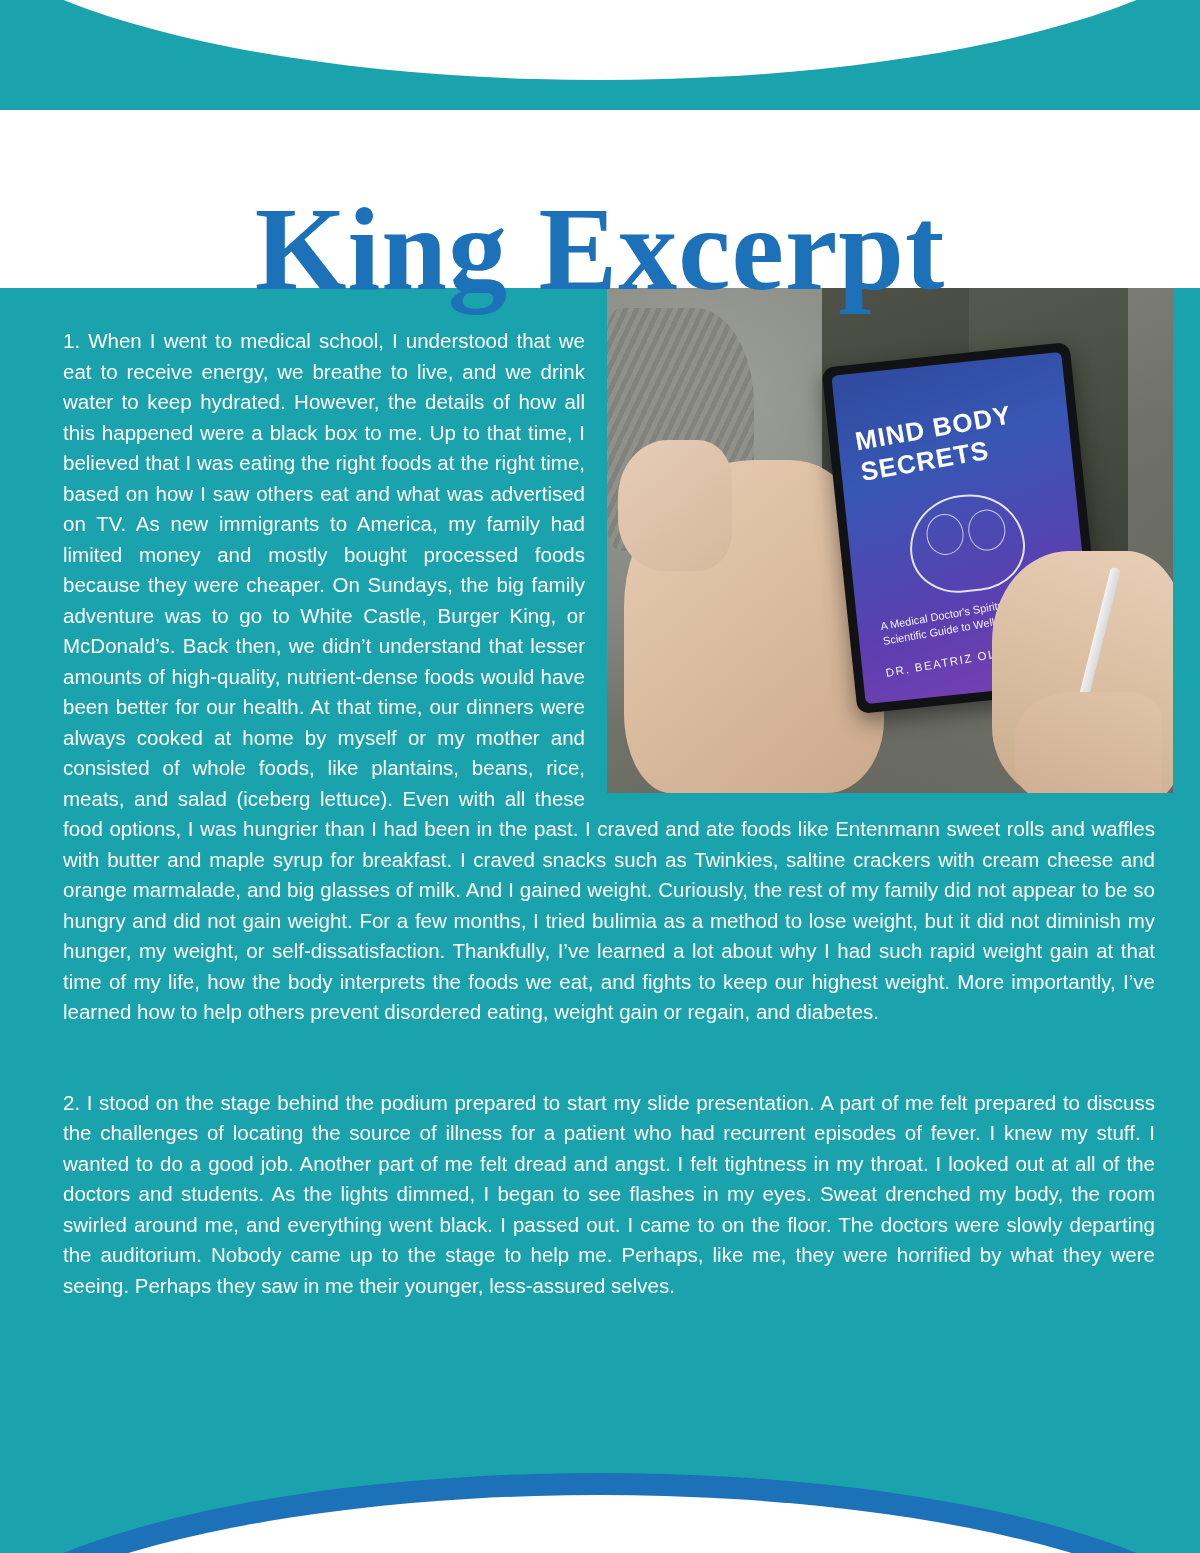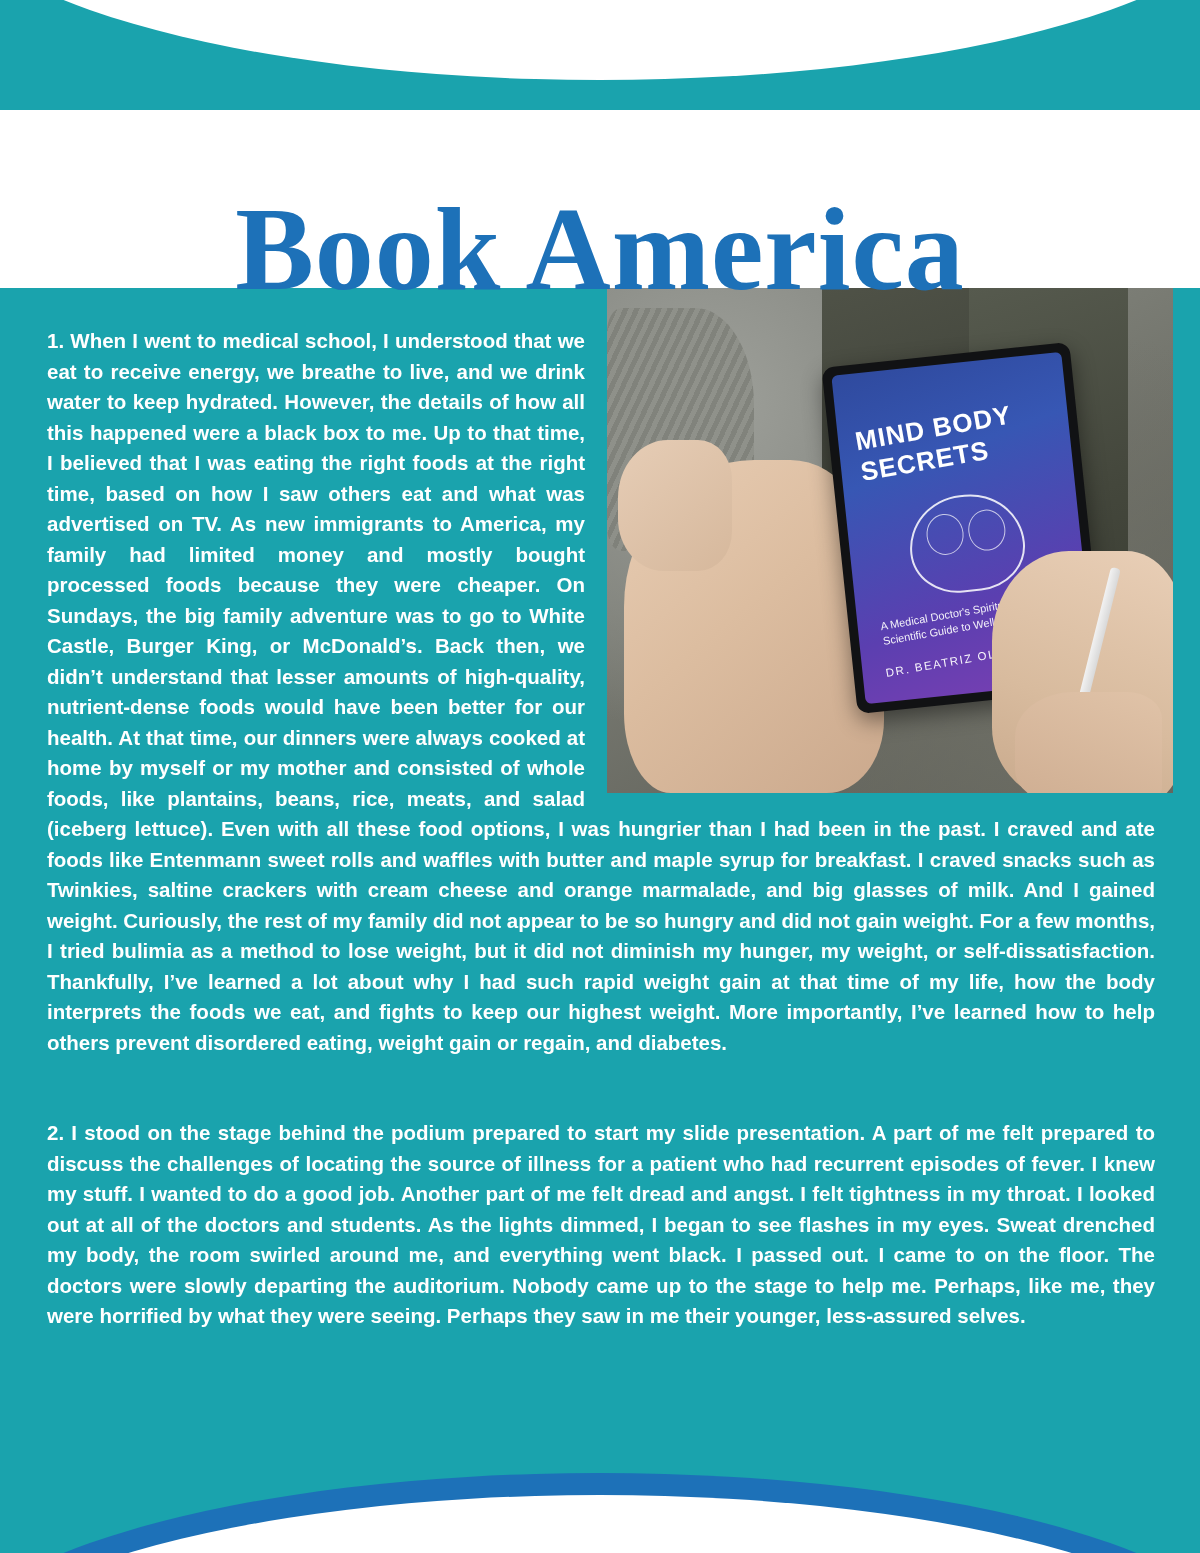--- a/index.html
+++ b/index.html
@@ -258,22 +258,21 @@
     text-align: justify;
     text-justify: inter-word;
   }
   .para-wrap-shape {
     float: right;
     width: 570px;
     height: 480px;
     shape-outside: inset(0);
   }
   .para {
-    margin: 0 0 0 0;
-    font-weight: bold;
+    margin: 0 0 0 16px;
   }
   .gap {
     height: 60px;
   }
 
   
   .bottom-band {
     position: absolute;
     bottom: 0; left: 0;
     width: 1200px;
@@ -303,21 +302,21 @@
 <body>
 
 <div class="page">
 
   <div class="top-band">
     <div class="wave-blue"></div>
     <div class="wave-white"></div>
   </div>
 
   <div class="title-band"></div>
-  <h1 class="title-text">Book America</h1>
+  <h1 class="title-text">King Excerpt</h1>
 
   <div class="content">
 
     <div class="photo">
       <div class="photo-inner">
         <div class="blanket"></div>
         <div class="leg-left"></div>
         <div class="leg-right"></div>
         <div class="arm-left"></div>
         <div class="sleeve-left"></div>

